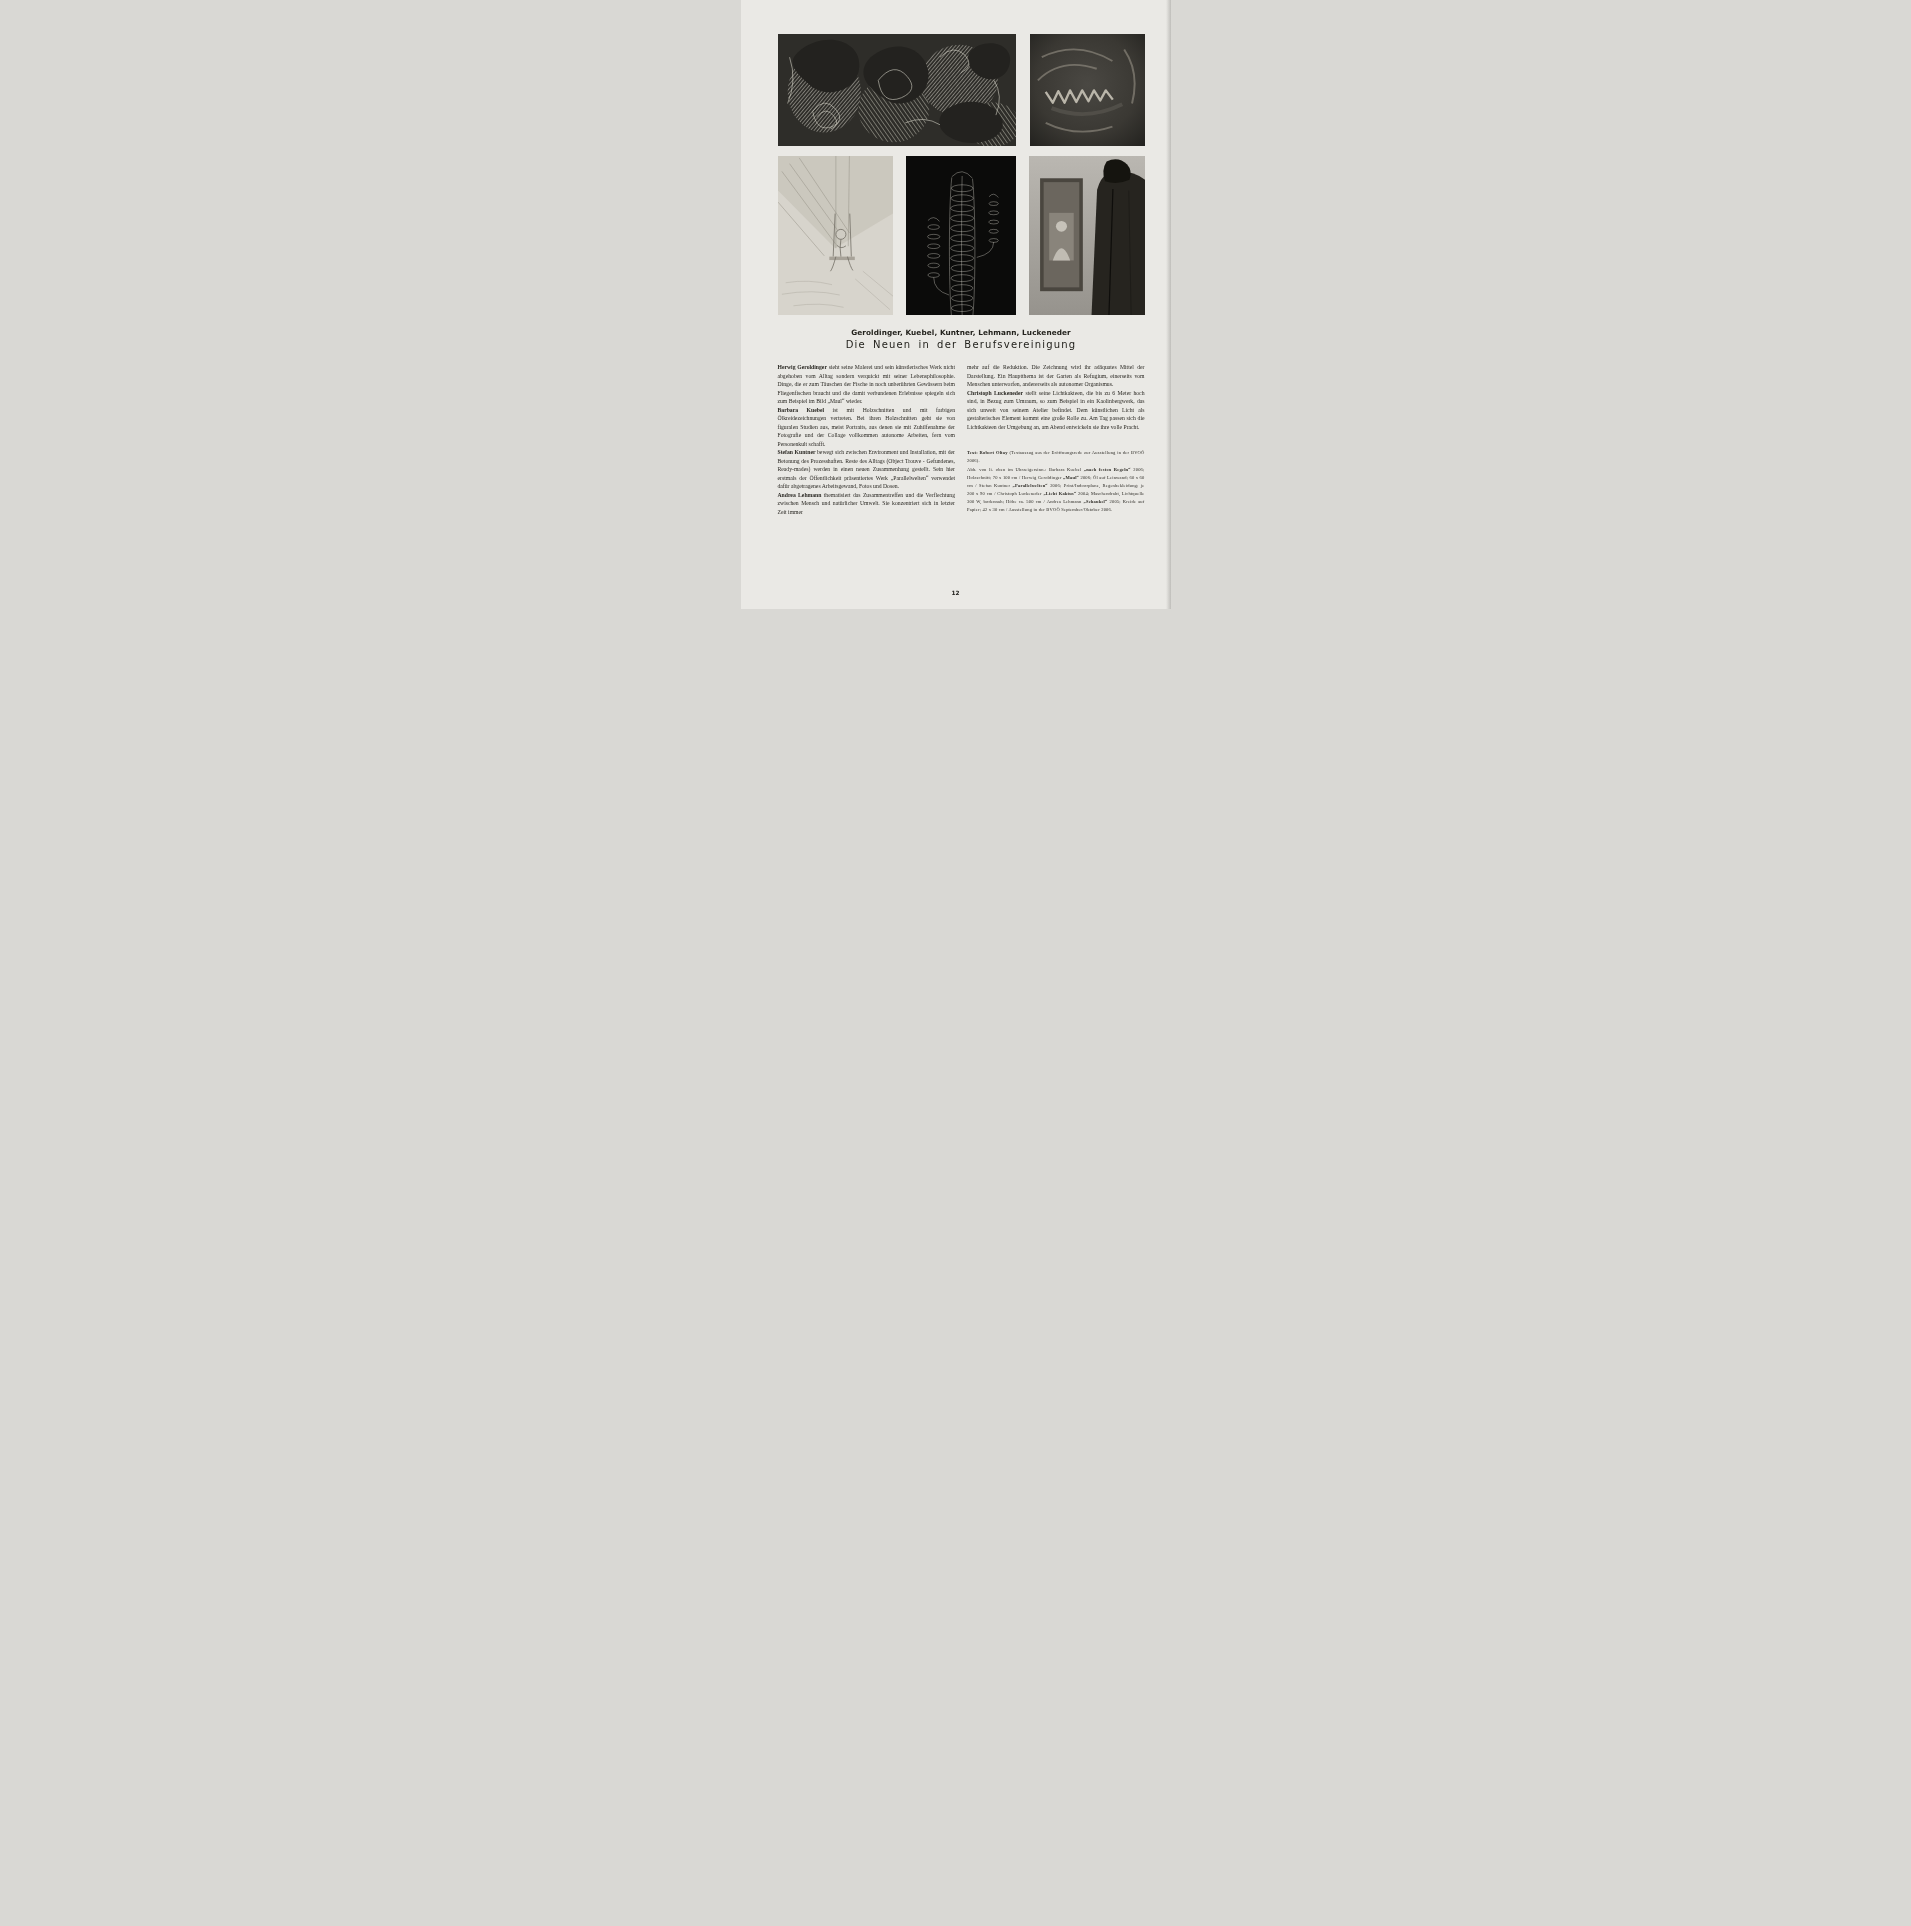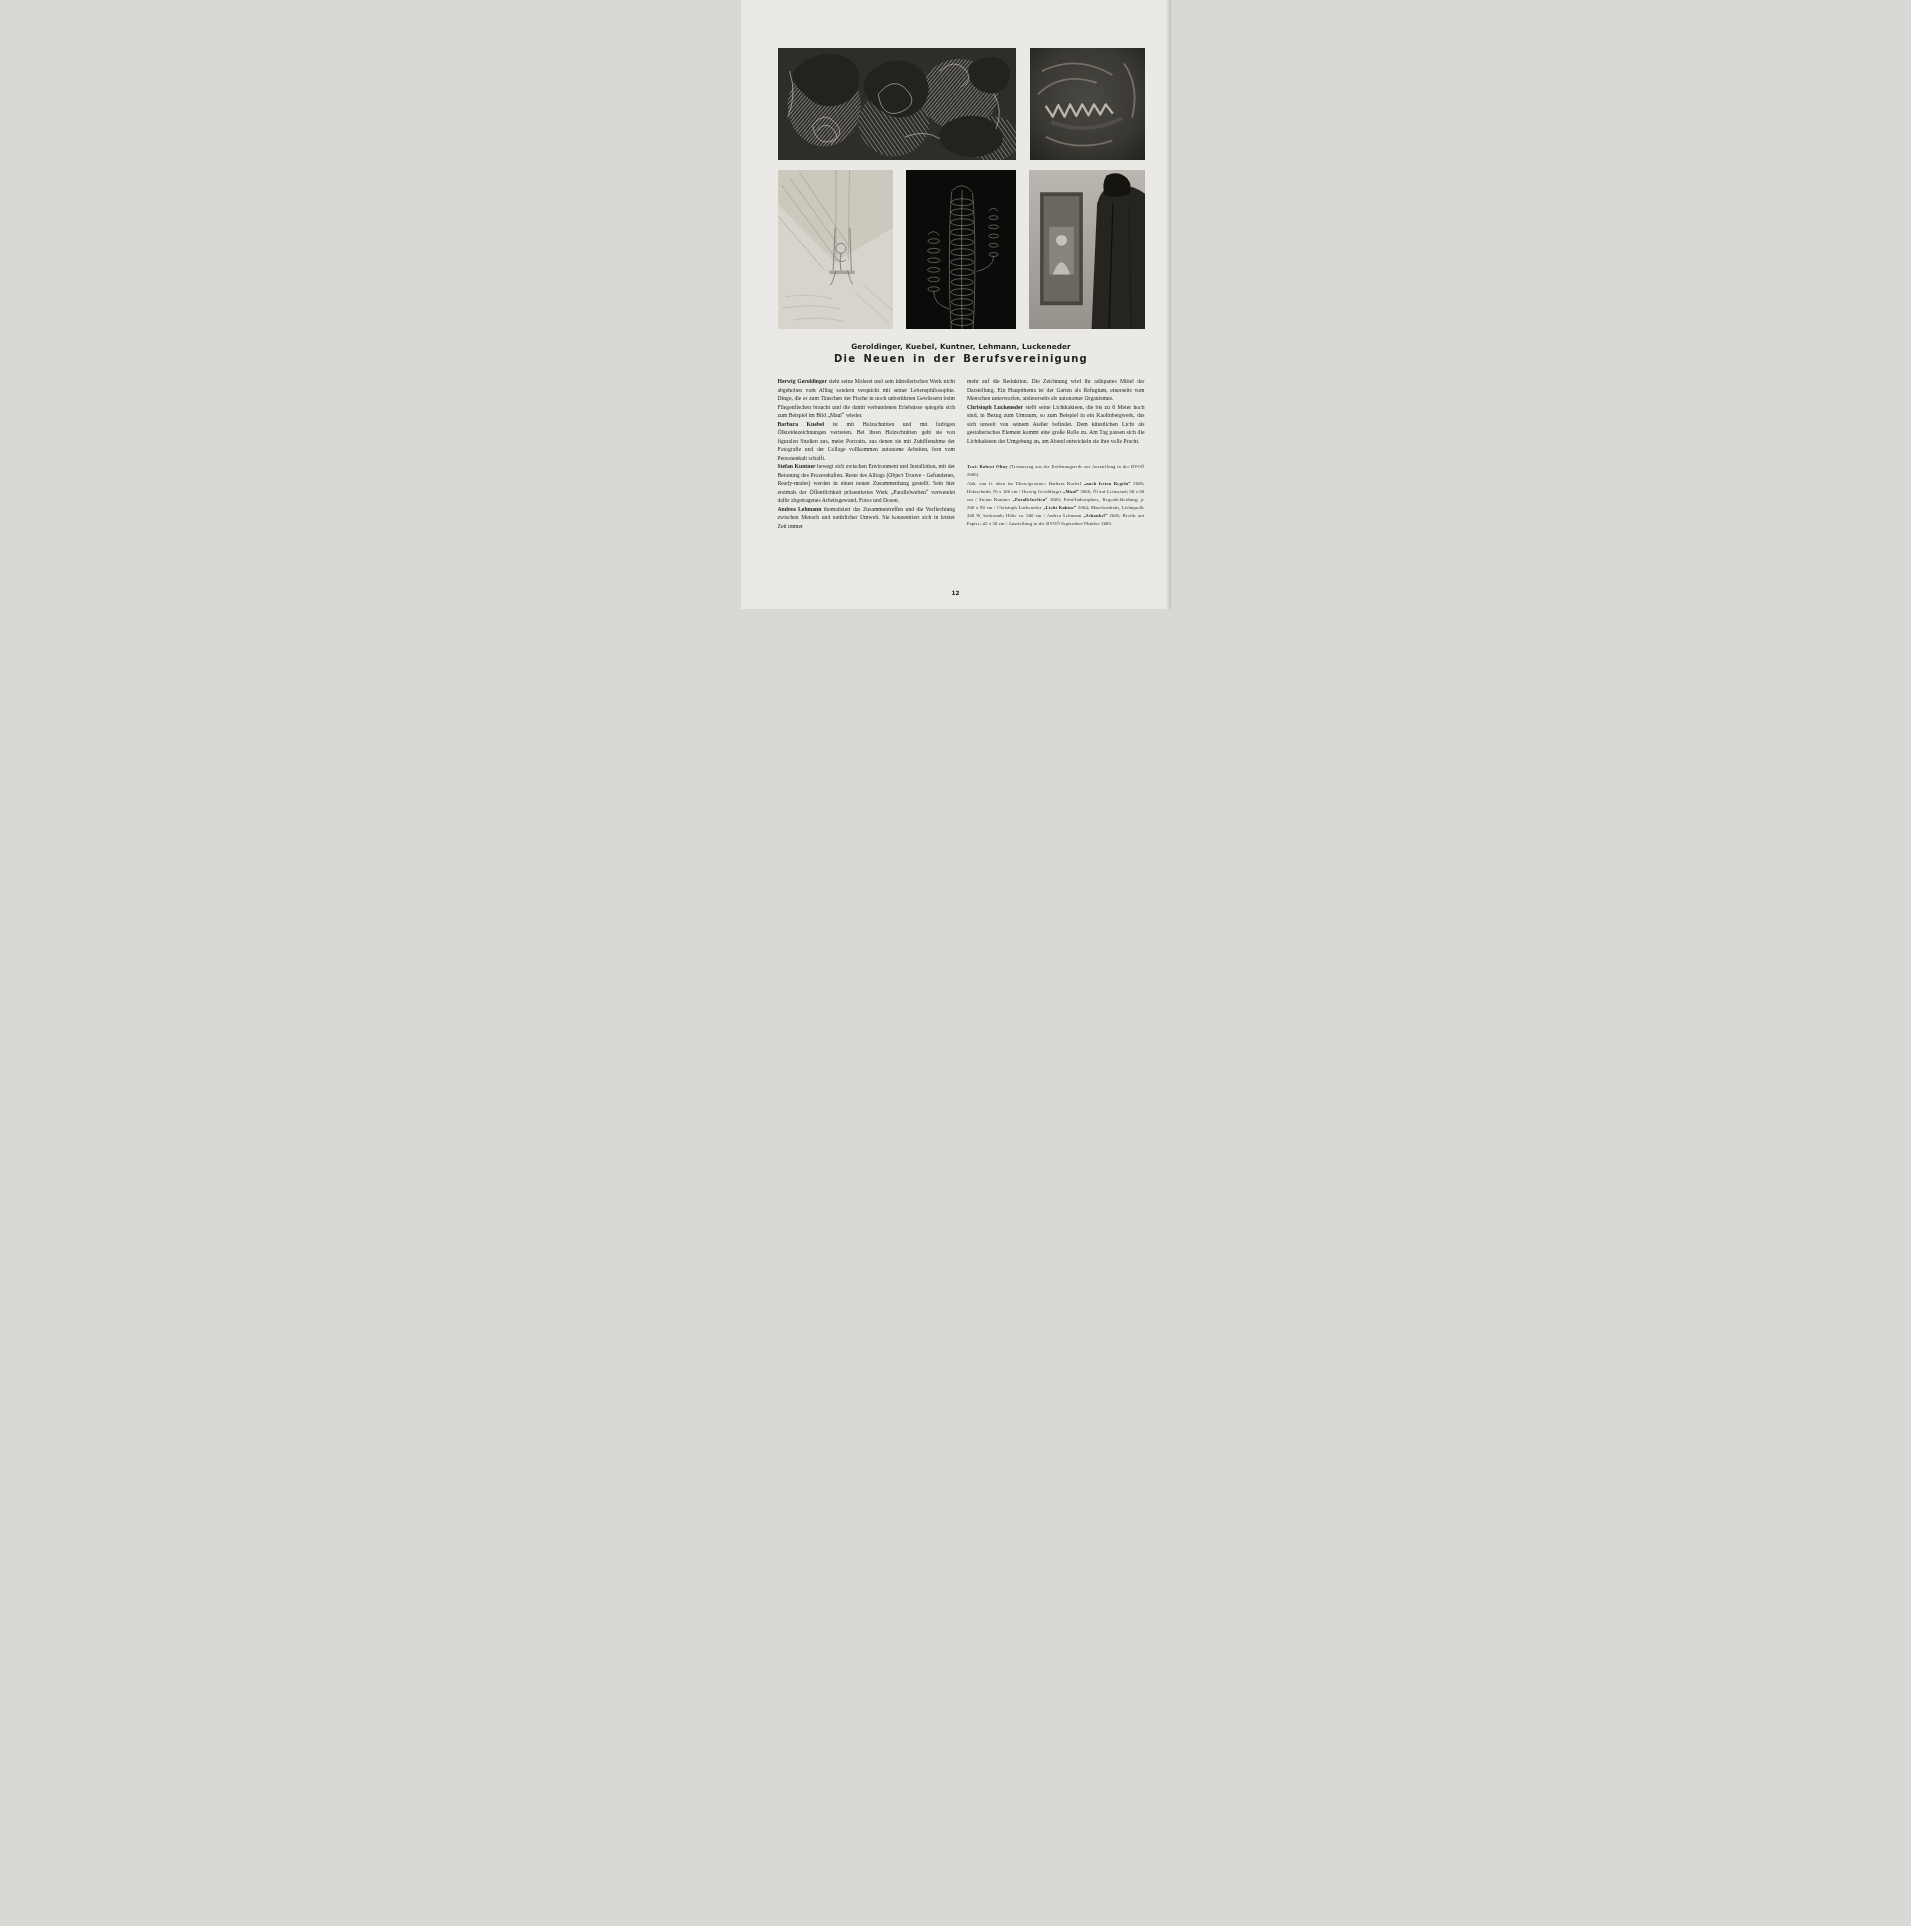--- a/index.html
+++ b/index.html
@@ -10,34 +10,34 @@
     background:#eae9e5;
     font-family:"Liberation Serif", serif;
     color:#2a2823;
     overflow:hidden;
   }
   .page::after{
     content:"";position:absolute;top:0;right:0;width:4.6px;height:100%;
     background:linear-gradient(to right, rgba(0,0,0,0), rgba(40,38,34,0.22));
     pointer-events:none;
   }
-  .content{padding:48px 26px 0 37px;}
+  .content{padding:34px 26px 0 37px;}
   .img-row{display:flex;}
   .row1{gap:14px;height:112px;margin-bottom:10.4px;}
   .row2{gap:13px;height:159px;}
   figure.art{margin:0;padding:0;overflow:hidden;background:#2e2d29;}
   figure.art svg{display:block;width:100%;height:100%;}
   .a1{flex:0 0 238px;height:112px;}
   .a2{flex:1;height:112px;}
   .a3{flex:0 0 115px;height:159px;background:#d7d4cc;}
   .a4{flex:0 0 110px;height:159px;background:#0b0b0a;}
   .a5{flex:1;height:159px;background:#a6a39d;}
   .titles{margin-top:12.3px;text-align:center;font-family:"DejaVu Sans", sans-serif;color:#23221d;}
   .subtitle{font-size:7.3px;font-weight:bold;letter-spacing:0.1px;}
-  .title{font-size:10px;font-weight:bold;letter-spacing:1.2px;word-spacing:2.7px;margin:2.7px 0 0 0;}
+  .title{font-size:10px;font-weight:normal;letter-spacing:1.2px;word-spacing:2.7px;margin:2.7px 0 0 0;}
   .columns{display:flex;gap:12px;margin-top:13px;}
   .col{flex:1;min-width:0;}
   .para{margin:0;font-size:5.7px;line-height:8.5px;text-align:justify;}
   .para strong{font-weight:bold;}
   .credits{margin-top:17.7px;}
   .credit, .caption{
     margin:0;font-size:4.5px;line-height:8px;letter-spacing:0.2px;
     text-align:justify;color:#2c2a25;
   }
   .caption{margin-top:0.8px;}

